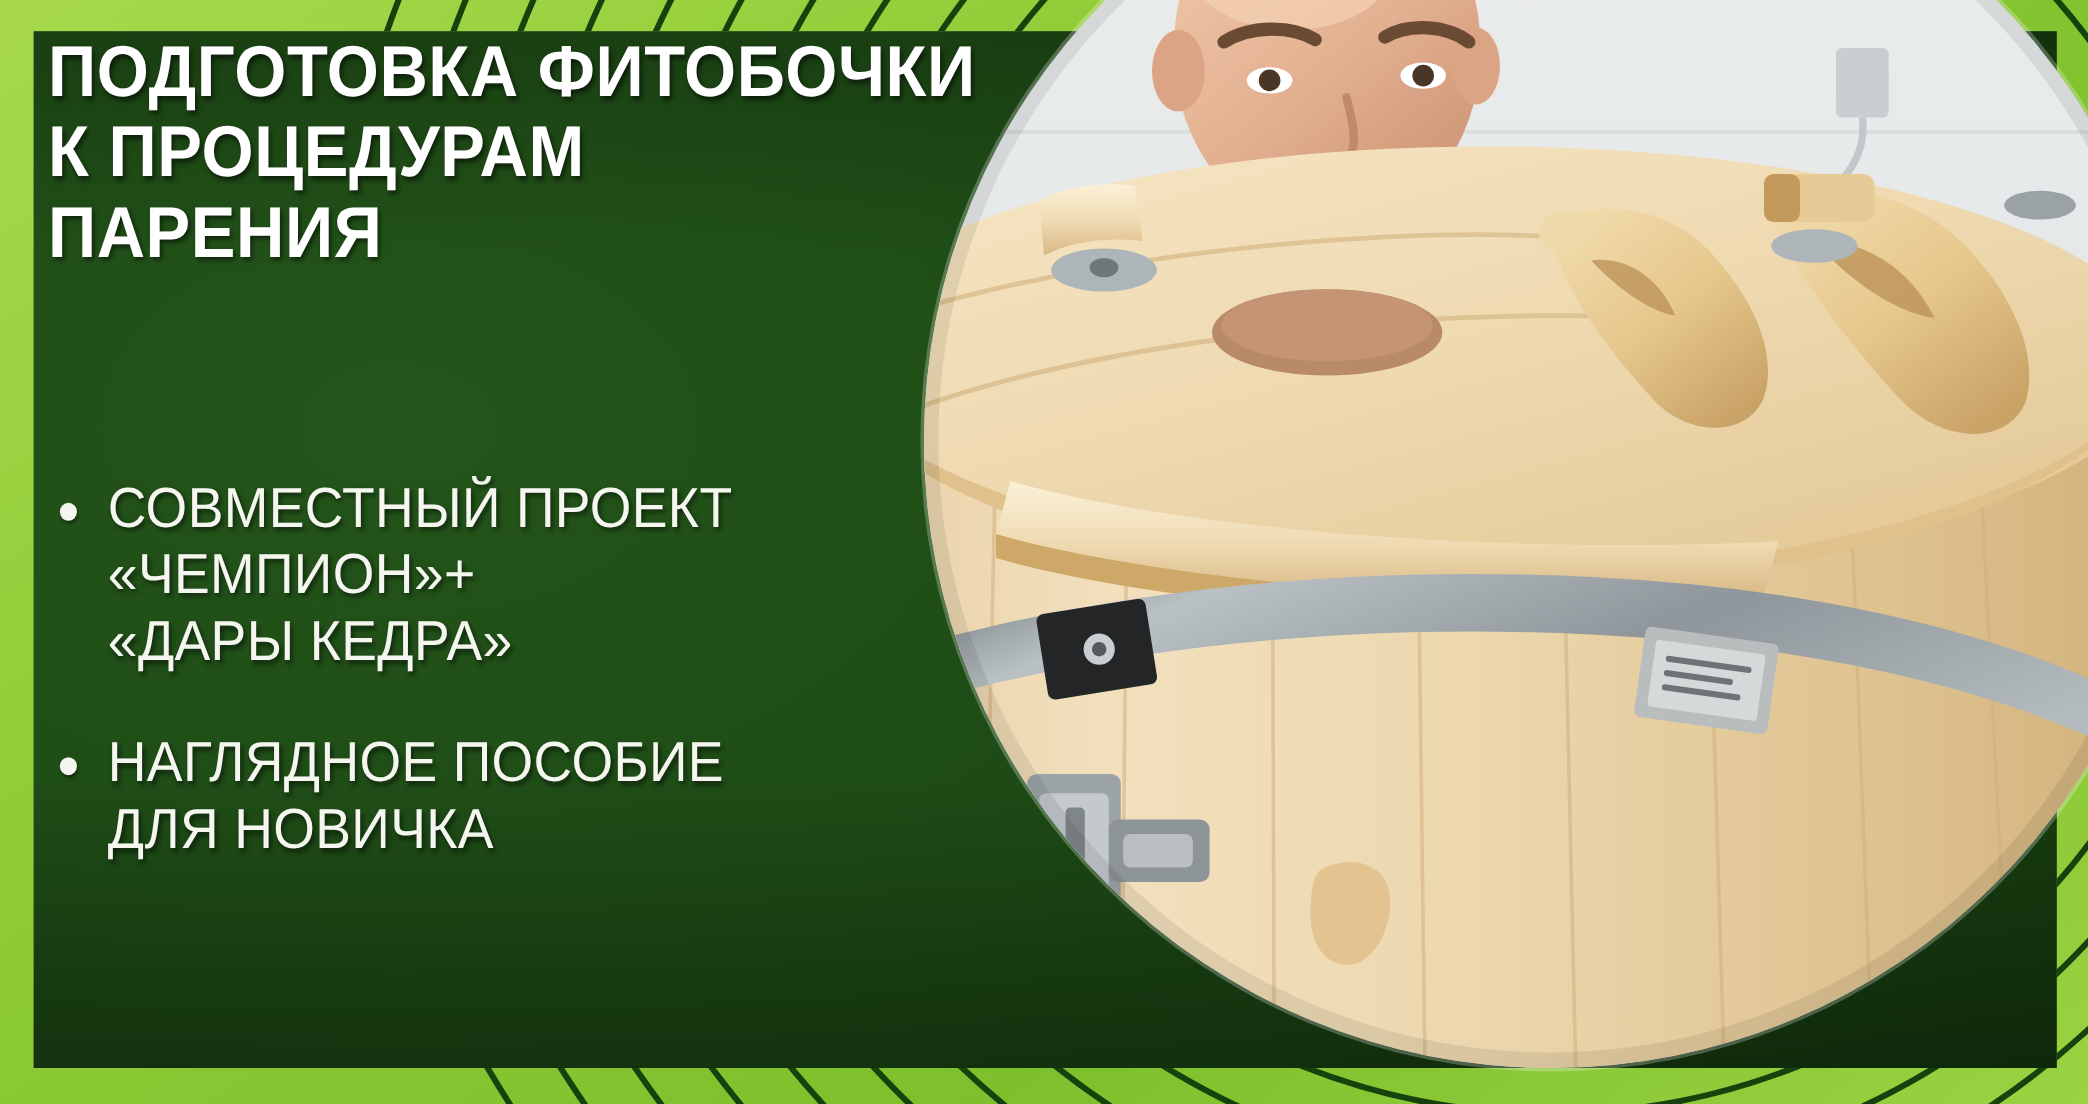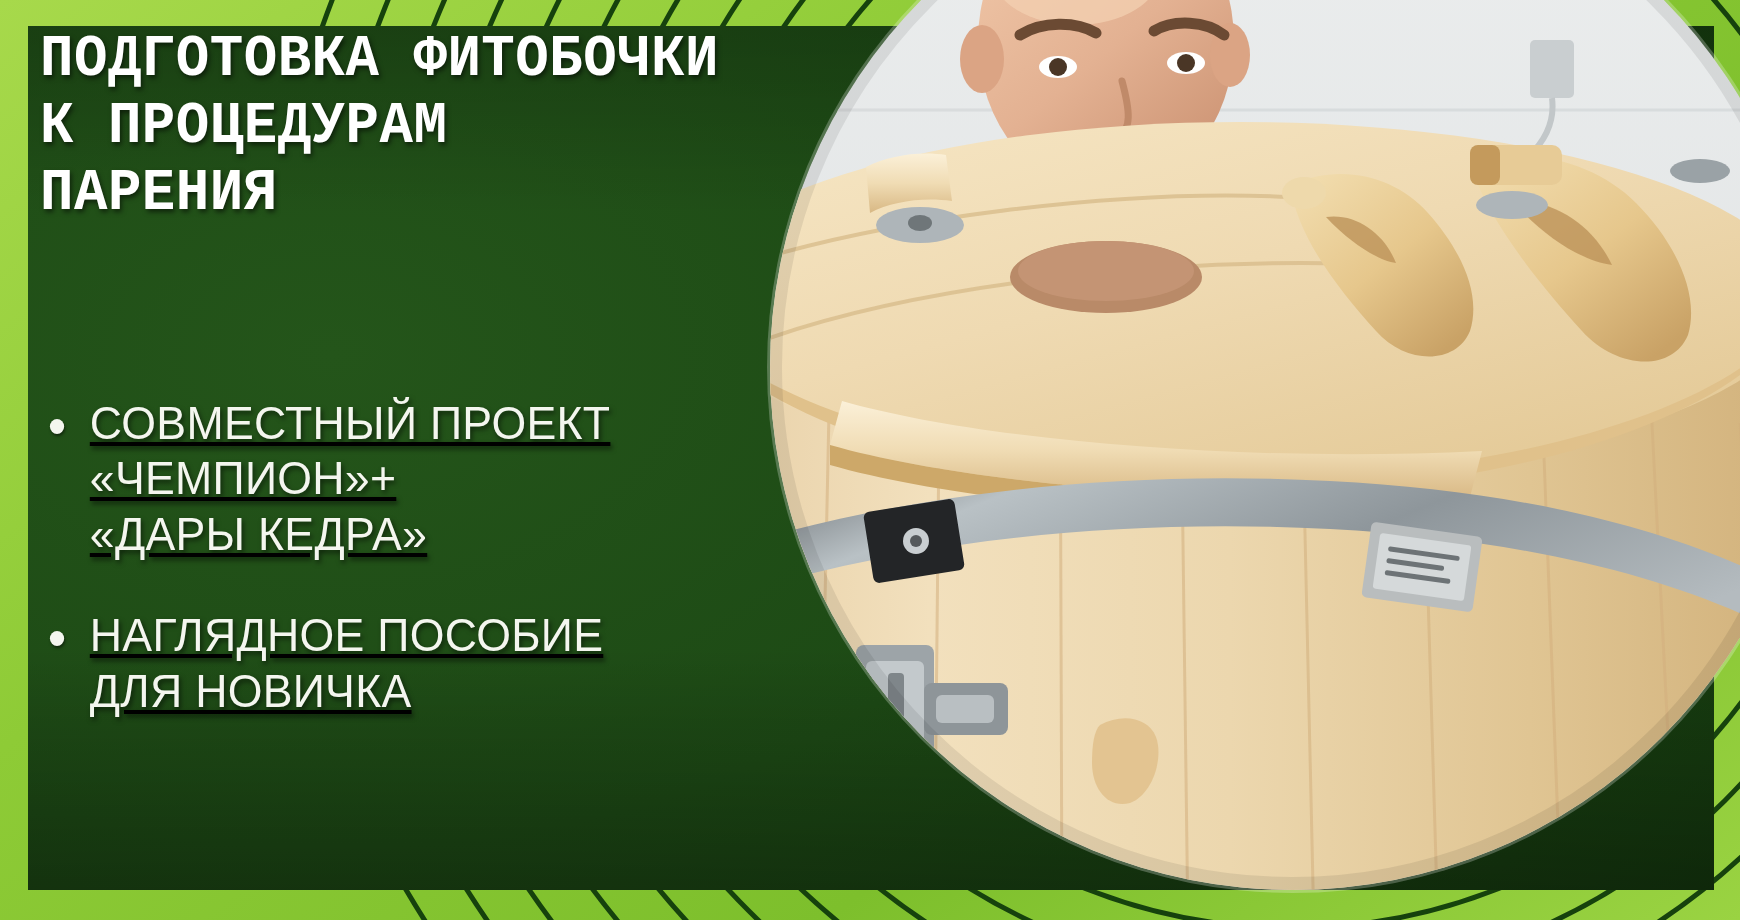--- a/index.html
+++ b/index.html
@@ -29,38 +29,38 @@
     overflow:hidden;
   }
   .panel::after{
     content:"";position:absolute;inset:0;
     background:linear-gradient(180deg, rgba(0,0,0,.18) 0%, rgba(0,0,0,0) 22%, rgba(0,0,0,0) 72%, rgba(0,0,0,.30) 100%);
     pointer-events:none;
   }
 
   
   .textcol{
-    position:absolute;left:40px;top:26px;width:860px;z-index:6;font-family:Liberation Mono, monospace;
+    position:absolute;left:40px;top:26px;width:860px;z-index:6;
   }
   .headline{
     color:#ffffff;
     font-weight:700;
     font-size:60px;
     line-height:1.12;
     letter-spacing:.5px;
     text-transform:uppercase;
     transform:scaleX(.93);
     transform-origin:left center;
     text-shadow:2px 3px 5px rgba(0,0,0,.55);
     margin:0;
     white-space:pre-line;
   }
   .bullets{
     margin:0;padding:0;list-style:none;
-    position:absolute;left:48px;top:395px;width:880px;z-index:6;text-decoration:underline;
+    position:absolute;left:48px;top:395px;width:880px;z-index:6;
   }
   .bullets li{
     position:relative;
     color:#f4f6ef;
     font-size:47px;
     line-height:1.18;
     font-weight:400;
     letter-spacing:.3px;
     text-transform:uppercase;
     text-shadow:2px 3px 5px rgba(0,0,0,.55);

